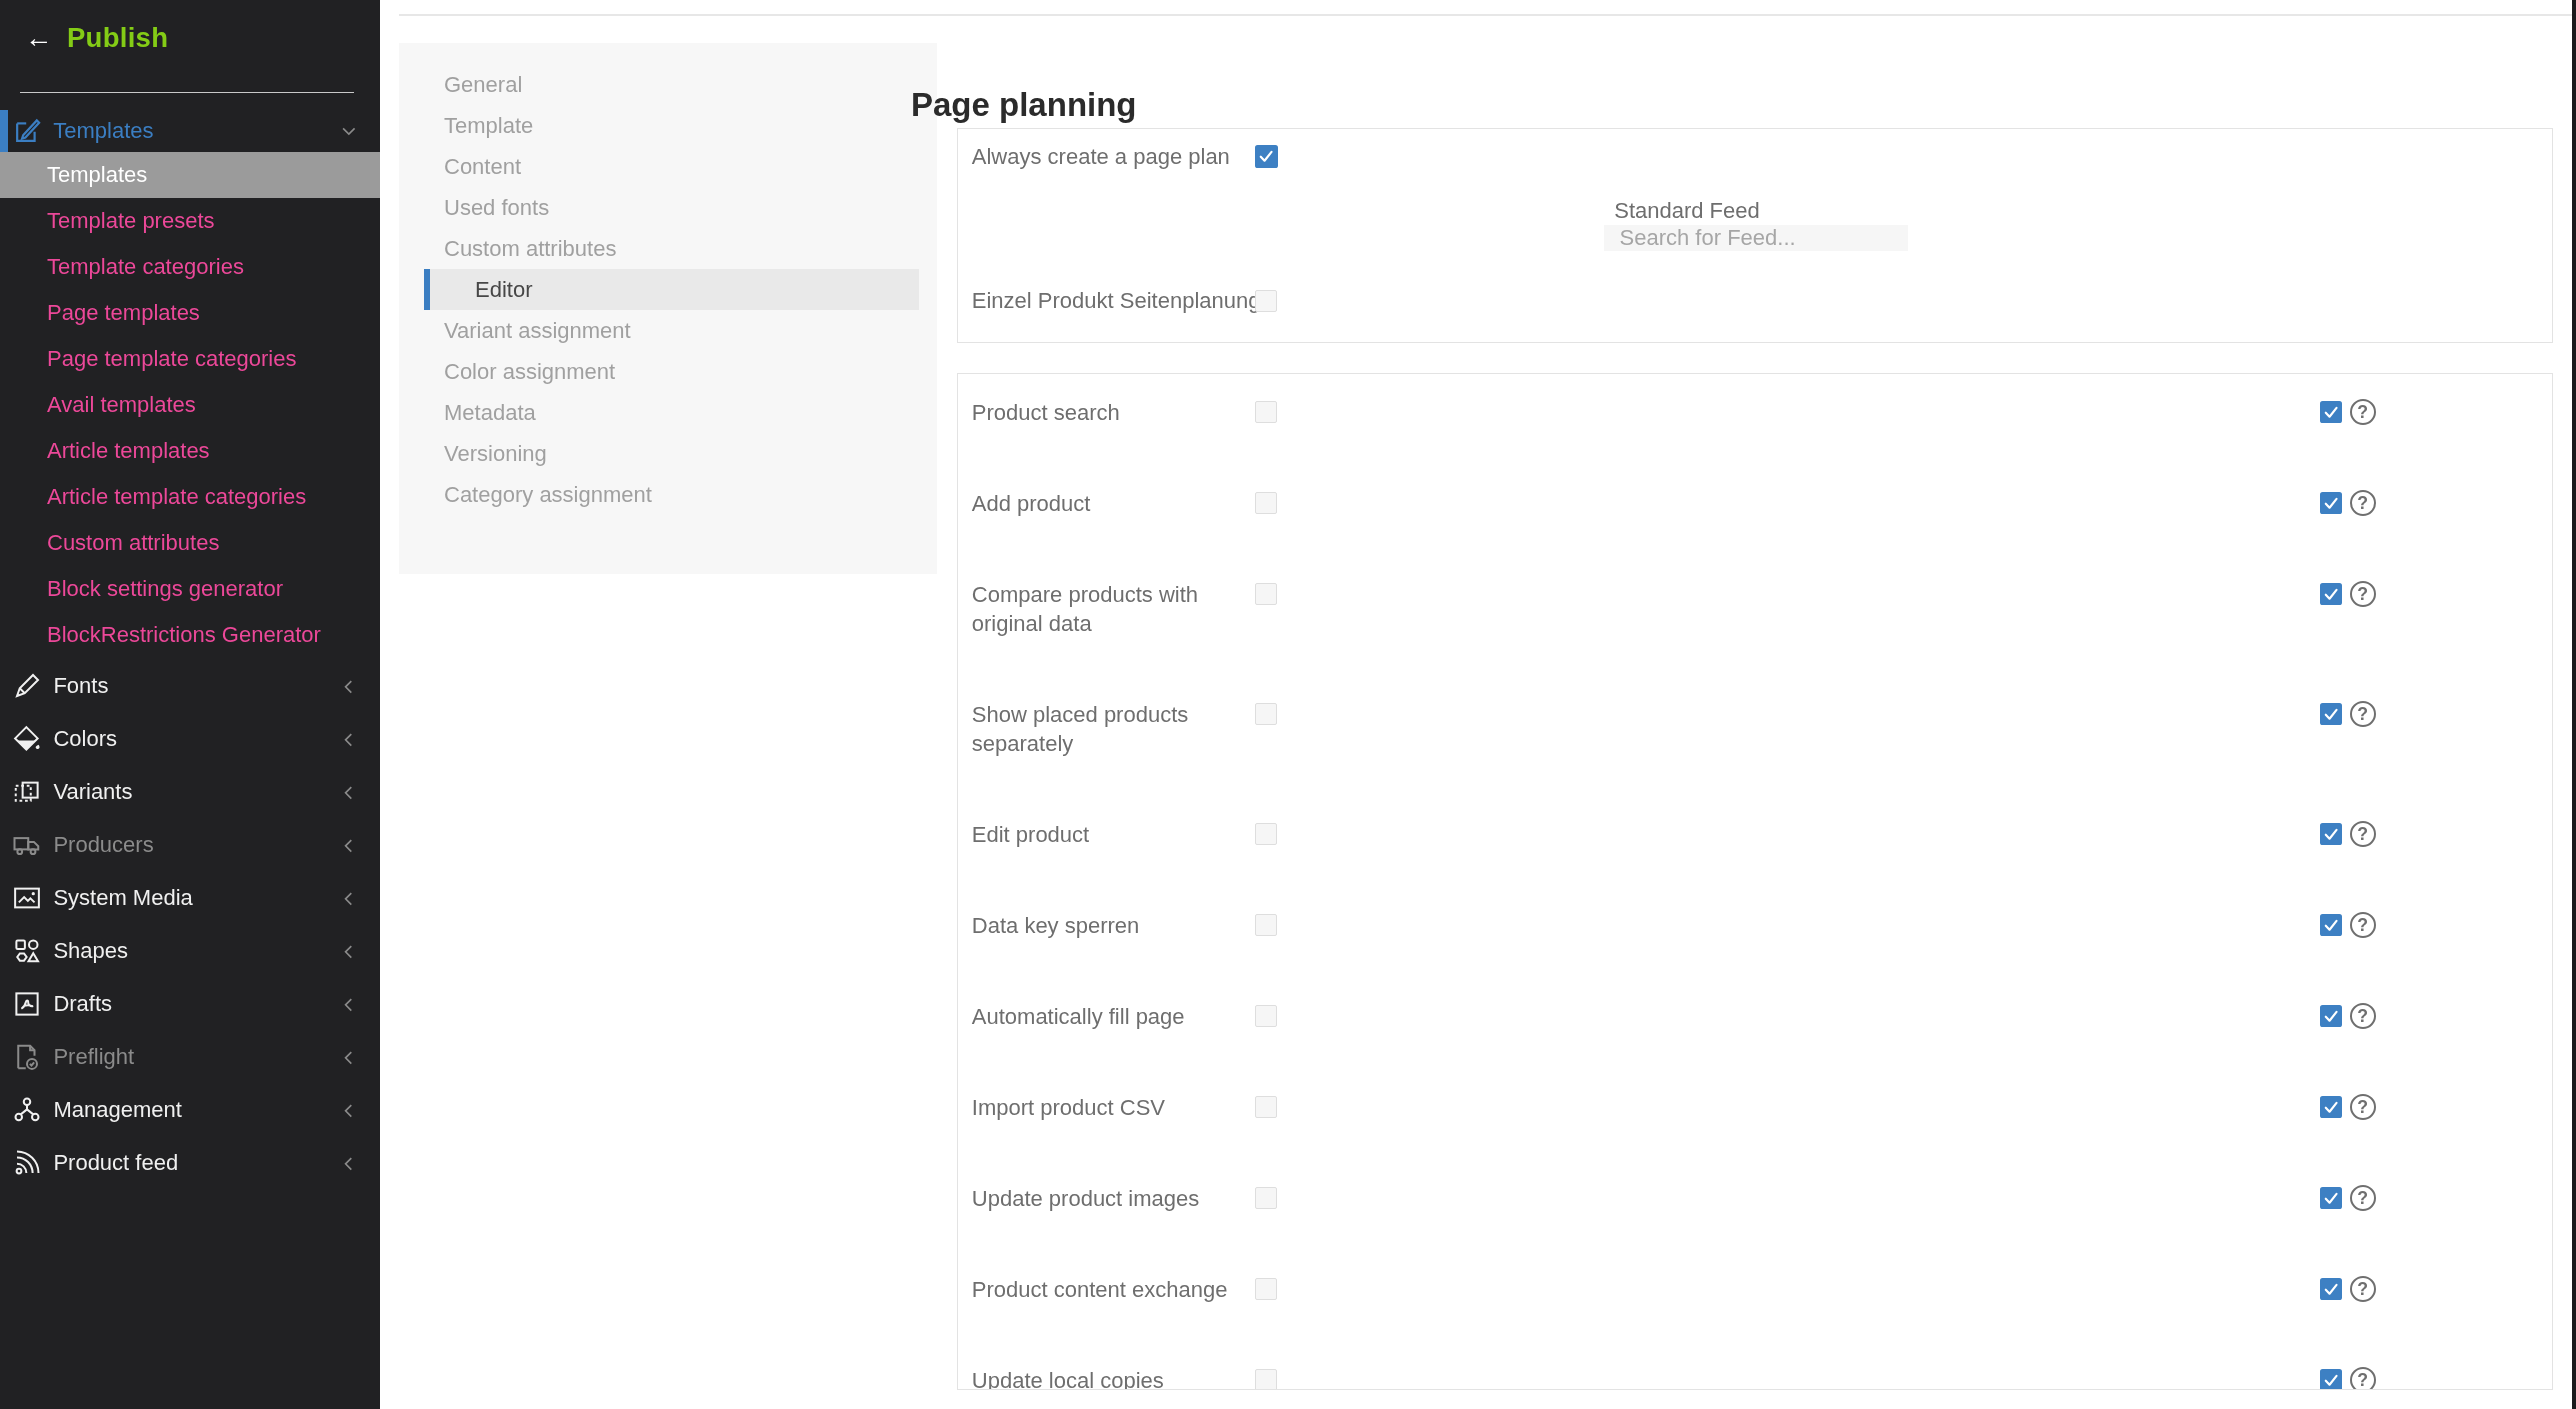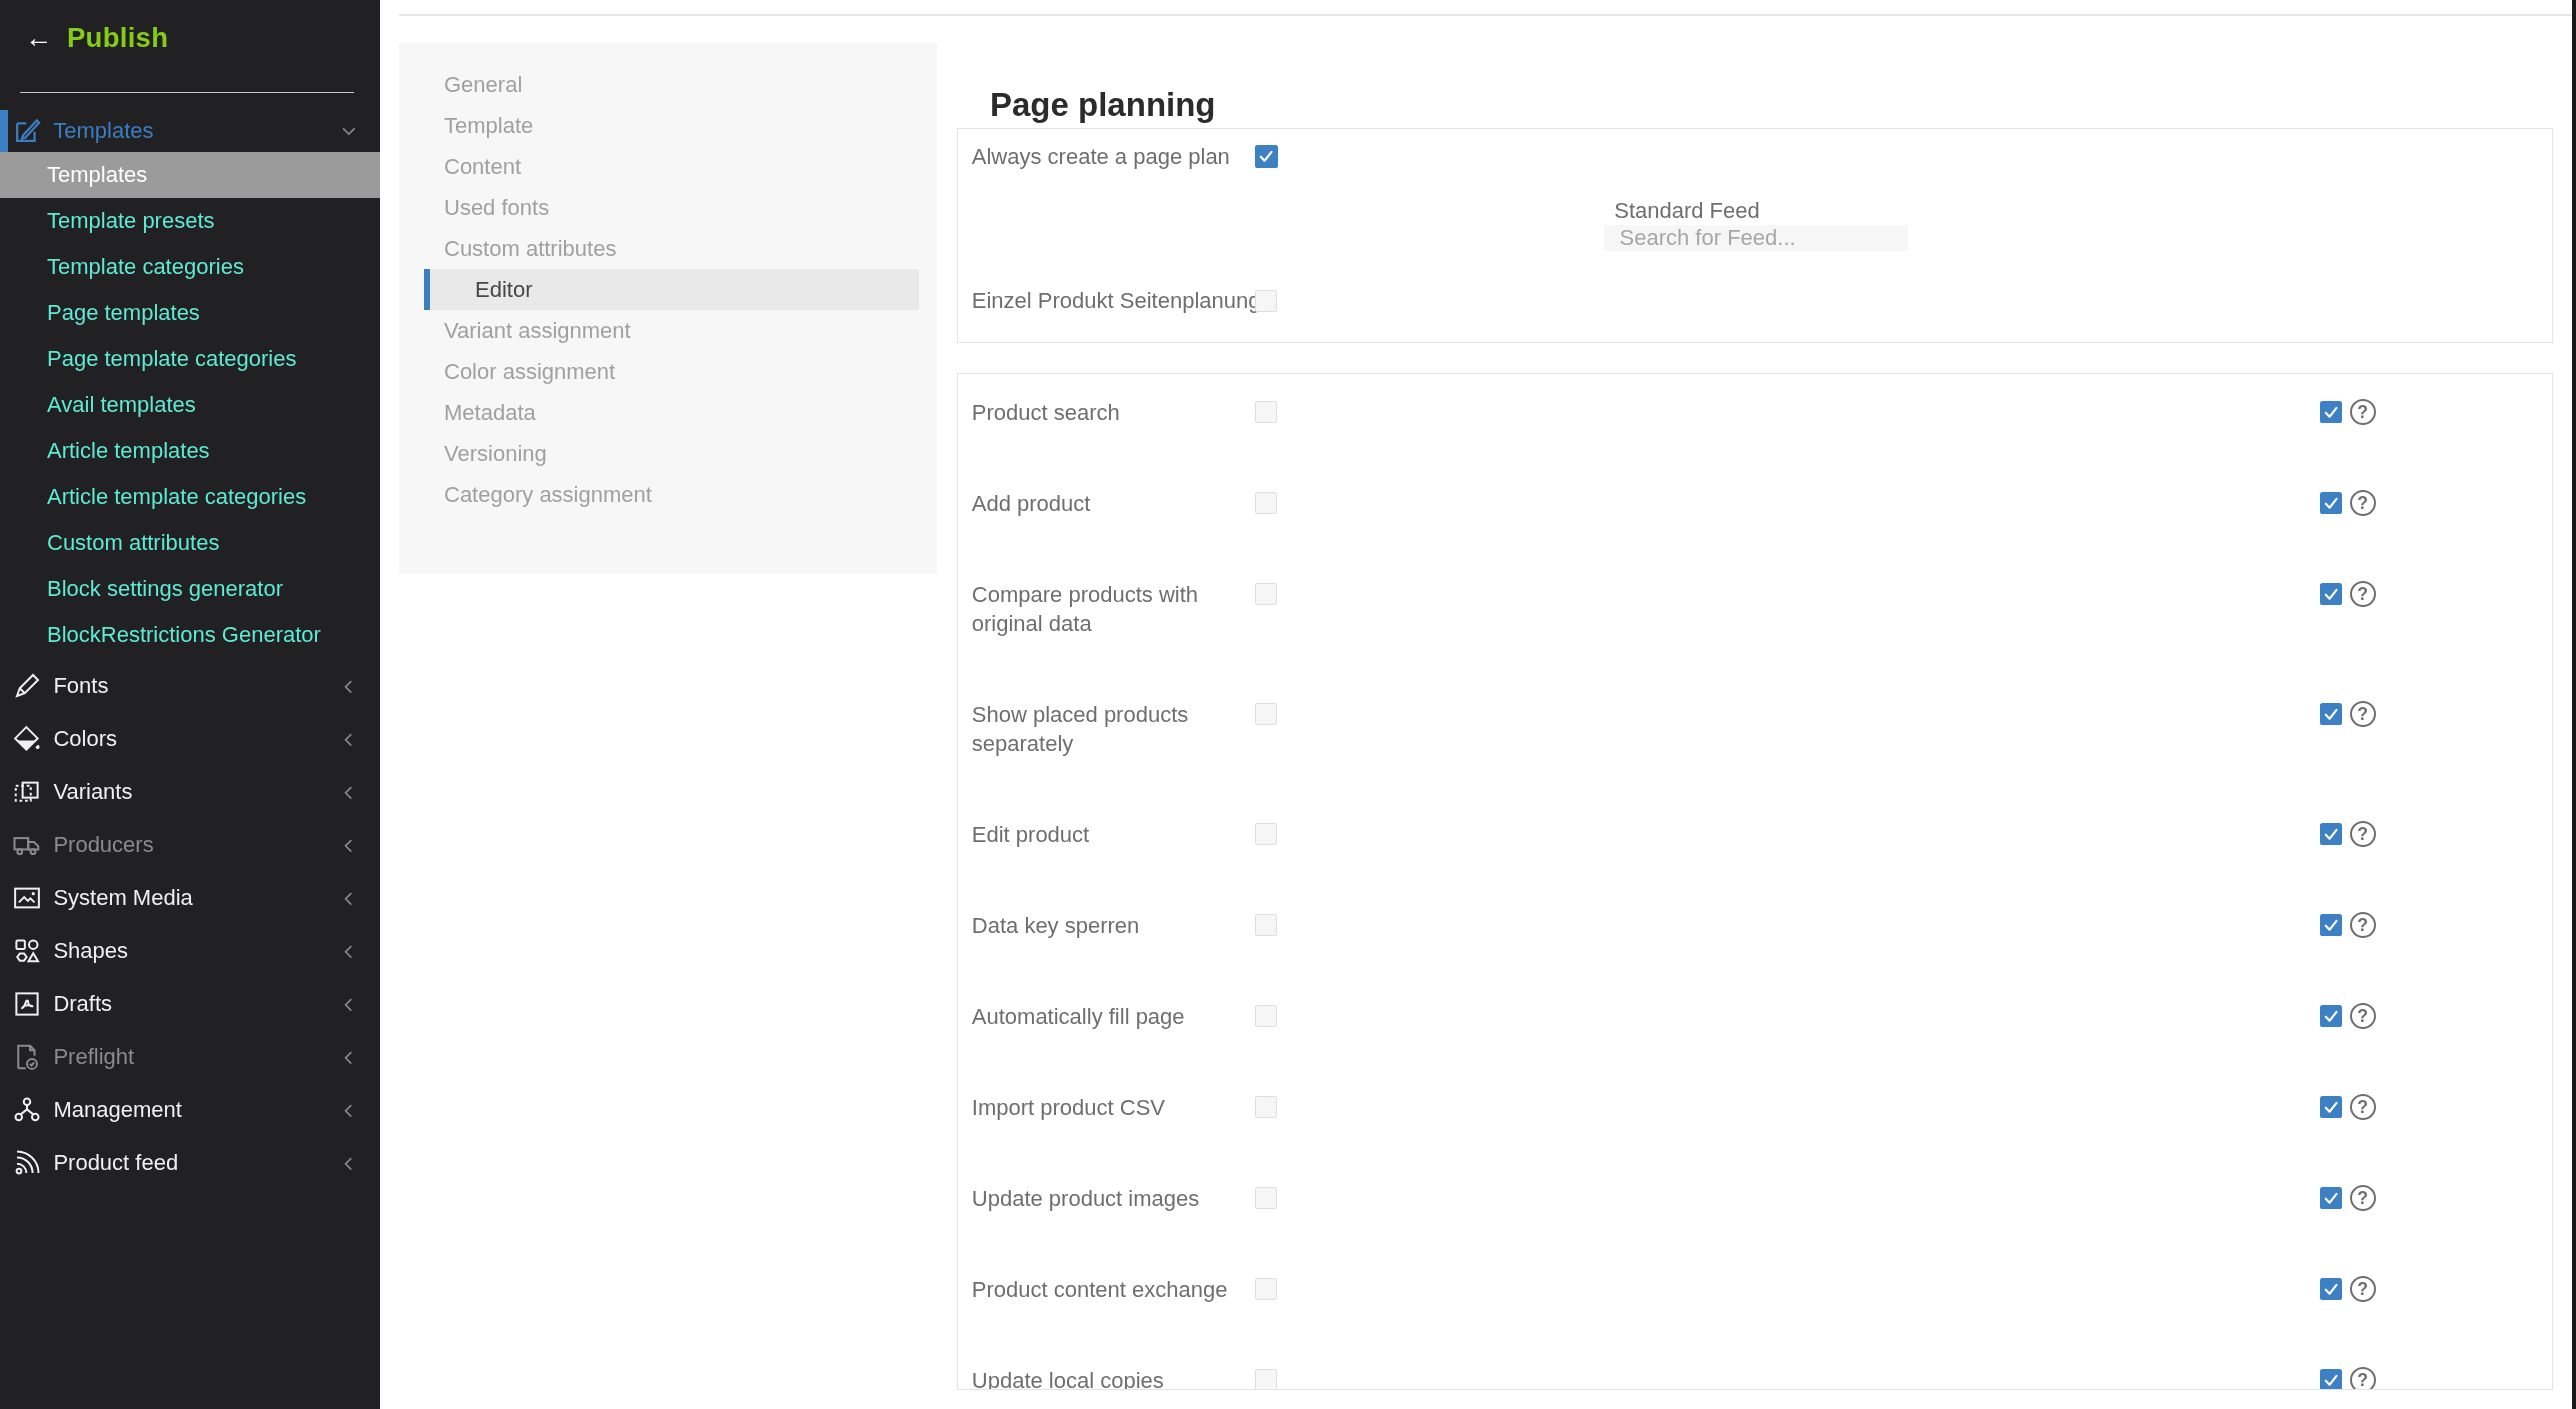--- a/index.html
+++ b/index.html
@@ -10,37 +10,37 @@
   #sidebar{position:absolute; left:0; top:0; width:380px; height:1410px; background:#212123; color:#ededed;}
   .sb-top{height:76px; display:flex; align-items:center; padding-left:25px; gap:14.4px; cursor:pointer;}
   .back-arrow{font-size:27.5px; color:#ffffff; line-height:1;}
   .sb-title{font-size:27.5px; font-weight:600; color:#84cc16; letter-spacing:0.3px;}
   .sb-divider{height:1.3px; background:#c9c9c9; margin:15.7px 26px 0 19.7px;}
   .sb-section{position:relative; margin-top:17px; height:42px; display:flex; align-items:center; cursor:pointer;}
   .sb-accent{position:absolute; left:0; top:0; width:7.9px; height:100%; background:#3b7ec2;}
   .sb-section .sec-icon{width:31px; height:31px; margin-left:11.8px; color:#3b7ec2;}
   .sb-section .sec-label{margin-left:10.5px; font-size:22px; font-weight:500; color:#3b7ec2;}
   .sb-chev{margin-left:auto; margin-right:21px; width:19.7px; height:19.7px; color:#8a8a8a;}
-  .sb-sub{height:46px; line-height:46px; padding-left:47px; font-size:22px; color:#5eead4; cursor:pointer; white-space:nowrap;}
+  .sb-sub{height:46px; line-height:46px; padding-left:47px; font-size:22px; color:#ec4899; cursor:pointer; white-space:nowrap;}
   .sb-sub.selected{background:#9b9b9b; color:#ffffff;}
   .sb-items{margin-top:2px;}
   .sb-item{height:53px; display:flex; align-items:center; cursor:pointer;}
   .sb-item .it-icon{width:30px; height:30px; margin-left:12.4px; color:#f0f0f0; flex:none;}
   .sb-item .it-label{margin-left:11px; font-size:22px; font-weight:500; color:#f0f0f0;}
   .sb-item.dim .it-icon,.sb-item.dim .it-label{color:#8b8b8b;}
 
   
   #subnav{position:absolute; left:399px; top:43px; width:538px; height:531px; background:#f7f7f7; padding-top:21px; box-sizing:border-box;}
   .sn-item{height:41px; line-height:41px; padding-left:45px; font-size:22px; color:#a0a0a0; cursor:pointer; white-space:nowrap;}
   .sn-item.selected{background:#e9e9e9; margin-left:25px; margin-right:18.3px; border-left:6.6px solid #3b7ec2; color:#474747;}
 
   
   #top-divider{position:absolute; left:399px; top:14.4px; width:2173px; height:1.3px; background:#e7e7e7;}
   #right-strip{position:absolute; right:0; top:0; width:3.9px; height:1410px; background:#1a1a1c;}
-  #page-title{position:absolute; left:990px; top:64px; font-size:33px; font-weight:600; color:#2b2b2b;}
+  #page-title{position:absolute; left:911px; top:64px; font-size:33px; font-weight:600; color:#2b2b2b;}
 
   .card{position:absolute; left:957px; width:1596px; background:#fff; border:1.3px solid #e3e3e3; box-sizing:border-box;}
   #card1{top:128px; height:215px; padding:13px 12.4px 0 13.8px;}
   #card2{top:373px; height:1017px; padding:23.6px 12.4px 0 13.8px; overflow:hidden;}
 
   .frow{display:flex; align-items:center;}
   .frow-start{display:flex; align-items:flex-start; margin-bottom:62px;}
   .row-label{width:283px; font-size:22px; line-height:29px; color:#6e6e6e; flex:none;}
   .nowrap{white-space:nowrap;}
 

